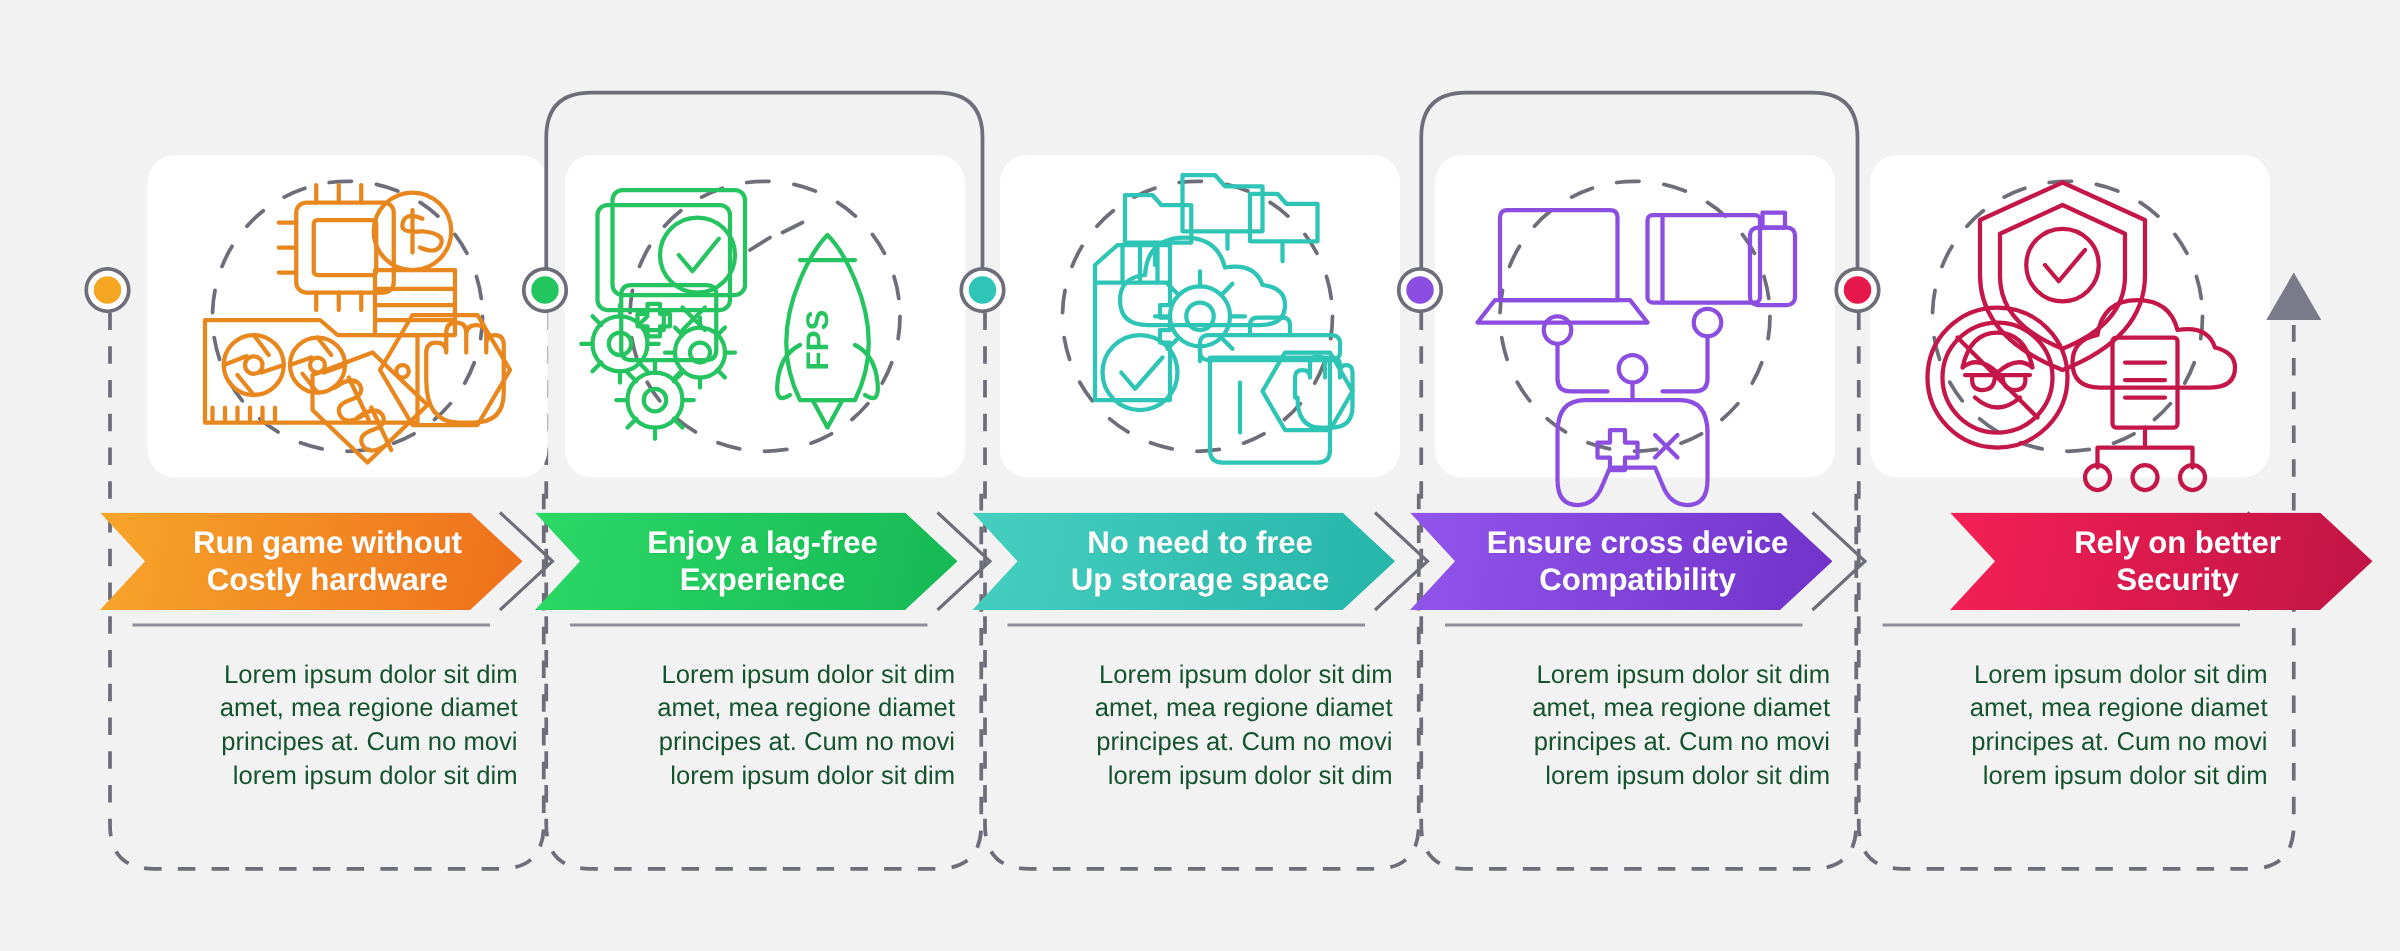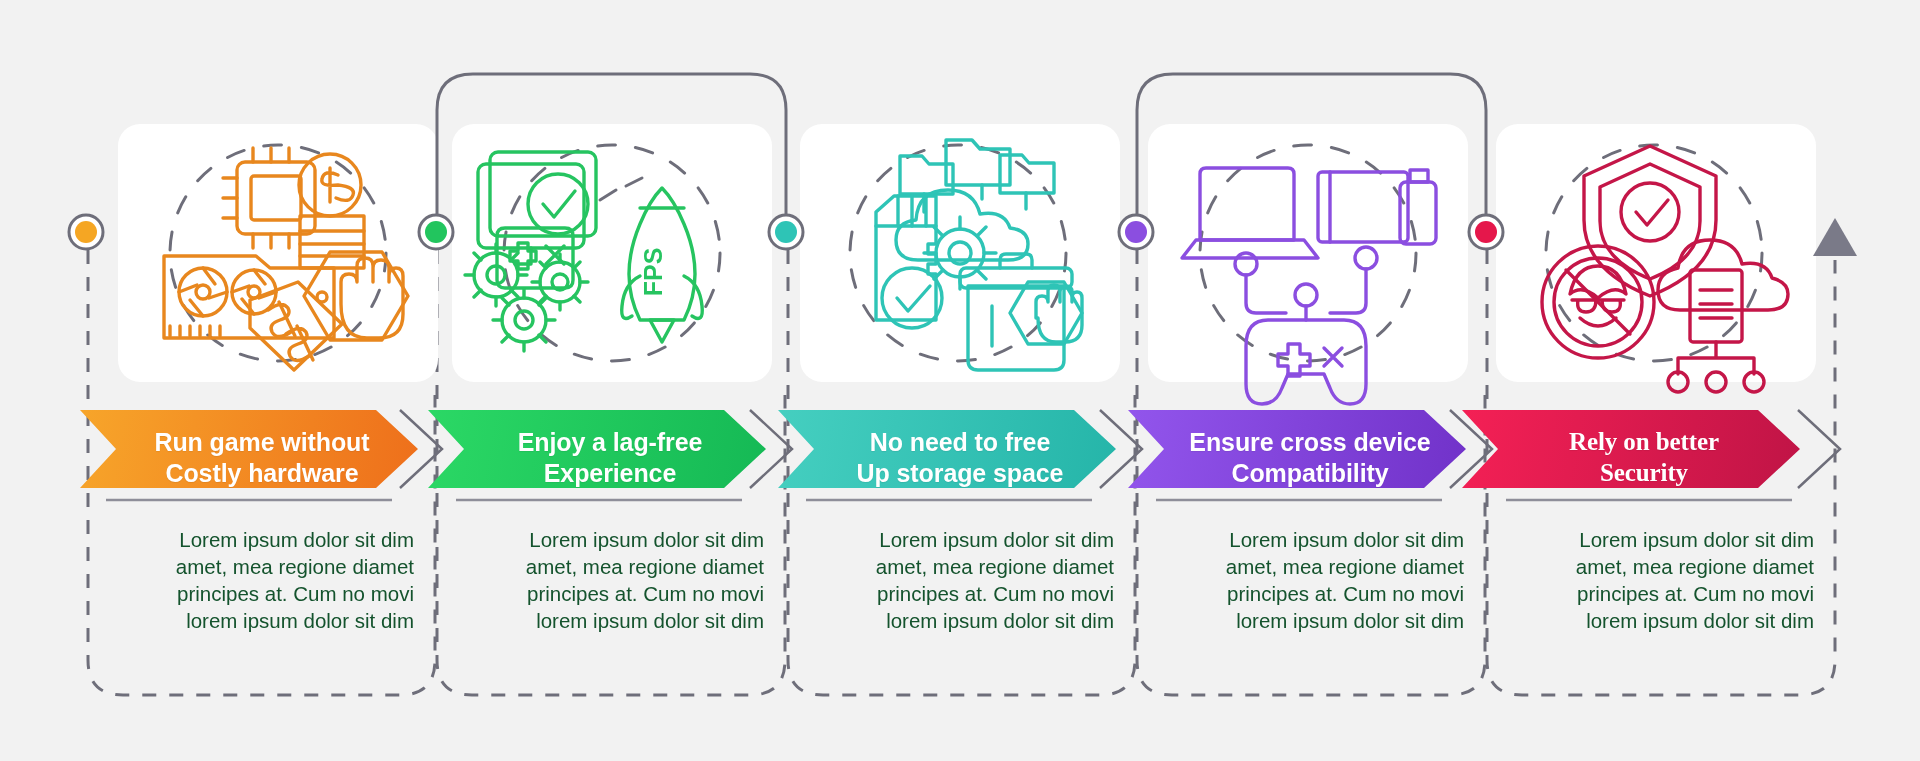--- a/index.html
+++ b/index.html
@@ -29,21 +29,21 @@
   }
 
   
   .banner-wrap {
     position: absolute;
     top: 410px; height: 78px;
     z-index: 5;
   }
   .banner {
     position: absolute; inset: 0;
-    display: flex; align-items: flex-end; justify-content: center;
+    display: flex; align-items: center; justify-content: center;
     clip-path: polygon(0 0, calc(100% - 42px) 0, 100% 50%, calc(100% - 42px) 100%, 0 100%, 36px 50%);
   }
   .banner.first {
     clip-path: polygon(0 0, calc(100% - 42px) 0, 100% 50%, calc(100% - 42px) 100%, 0 100%, 36px 50%);
   }
   .banner-label {
     color: #ffffff;
     font-size: 25px;
     font-weight: bold;
     line-height: 1.22;
@@ -278,21 +278,21 @@
       <span class="banner-label">Enjoy a lag-free
 Experience</span>
     </div>
   </div>
   <div class="banner-wrap" style="left:1128px; width:338px;">
     <div class="banner" style="background:linear-gradient(100deg,#9255ec,#7132c9);">
       <span class="banner-label">Ensure cross device
 Compatibility</span>
     </div>
   </div>
-  <div class="banner-wrap" style="left:1462px; width:338px;font-family:Liberation Serif, serif;">
+  <div class="banner-wrap" style="left:1560px; width:338px;">
     <div class="banner" style="background:linear-gradient(100deg,#f42055,#c01446);">
       <span class="banner-label">Rely on better
 Security</span>
     </div>
   </div>
 
   <svg class="layer" id="dot-layer" viewBox="0 0 1920 761">
     <g>
       <circle cx="86" cy="232" r="17" fill="#ffffff" stroke="#6e6e7a" stroke-width="3"></circle>
       <circle cx="86" cy="232" r="11" fill="#f5a623"></circle>

